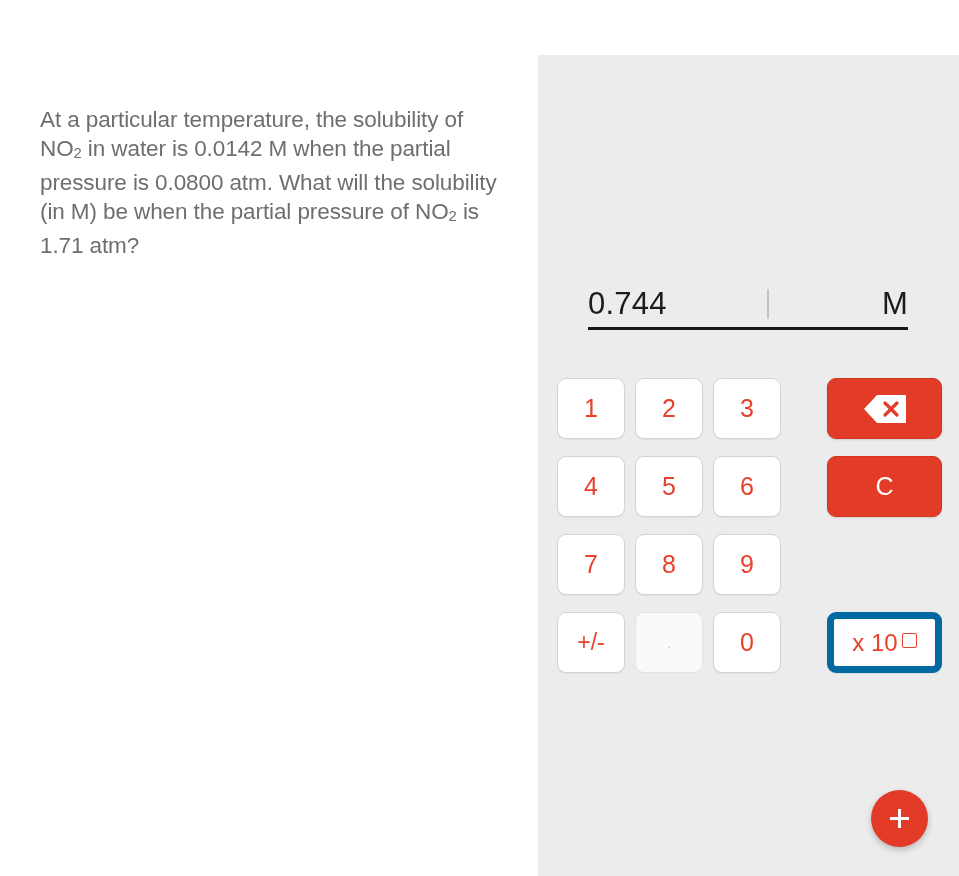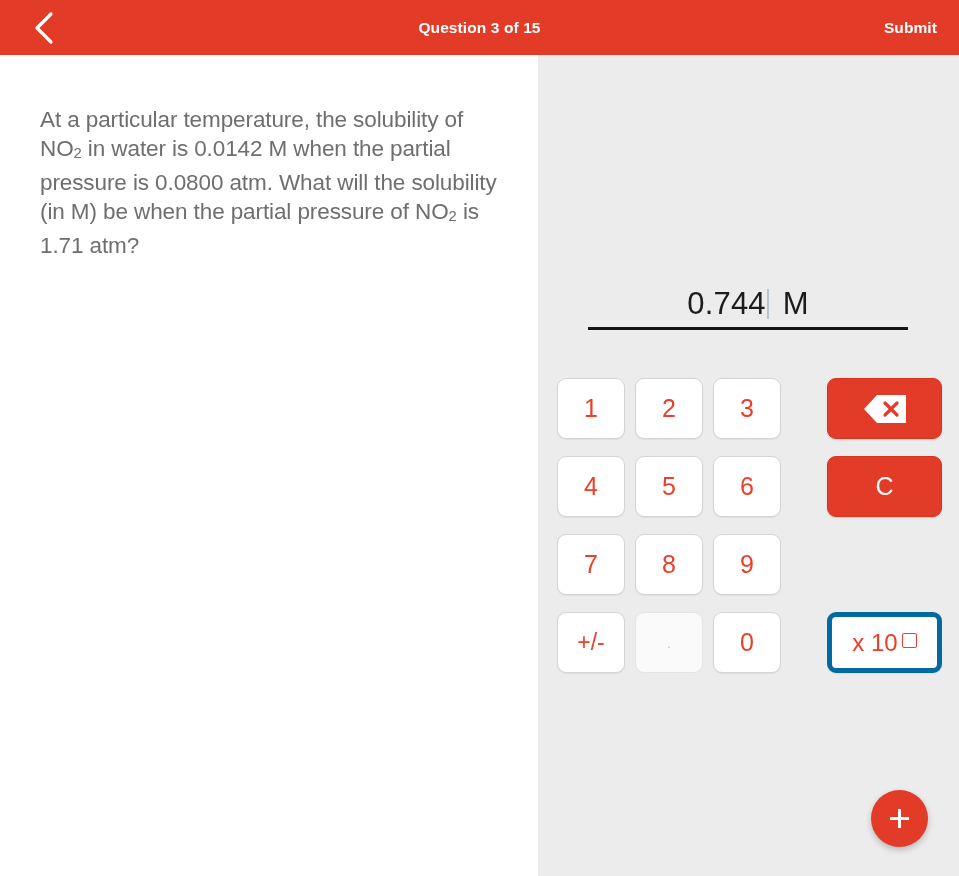--- a/index.html
+++ b/index.html
@@ -110,21 +110,21 @@
   .answer-area {
     position: absolute;
     left: 50px;
     top: 215px;
     width: 320px;
     height: 60px;
     border-bottom: 3px solid #151515;
     box-sizing: border-box;
     display: flex;
     align-items: flex-end;
-    justify-content: center;
+    justify-content: space-between;
     padding-bottom: 4px;
   }
   .answer-value {
     font-size: 31px;
     color: #1c1c1c;
     line-height: 38px;
     letter-spacing: 0.2px;
   }
   .answer-caret {
     display: inline-block;
@@ -192,21 +192,21 @@
   }
   .key-wide.red {
     background: #e23c28;
     border: 1px solid #d2miss;
     border: 1px solid #d23520;
     color: #ffffff;
     box-shadow: 0 1px 2px rgba(0,0,0,0.12);
   }
   .key-wide.white {
     background: #ffffff;
-    border: 5px solid #0369a1;
+    border: 7px solid #0369a1;
     color: #e8402a;
     box-shadow: 0 1px 1px rgba(0,0,0,0.06);
     font-size: 24px;
   }
   .clear-label {
     font-size: 25px;
     color: #ffffff;
   }
   .exp-box {
     display: inline-block;
@@ -256,31 +256,20 @@
   }
   .fab-plus:after {
     top: 8px; left: 0; height: 2.5px; width: 19px;
   }
 </style>
 </head>
 <body>
 
 <div class="app">
 
-  <div class="header">
-    <div class="back-btn">
-      <span>
-        <svg width="22" height="34" viewBox="0 0 22 34" aria-hidden="true">
-          <polyline points="18,3 4,17 18,31" fill="none" stroke="#ffffff" stroke-width="3.2" stroke-linecap="round" stroke-linejoin="round"></polyline>
-        </svg>
-      </span>
-    </div>
-    <div class="header-title">Question 3 of 15</div>
-    <div class="submit-btn">Submit</div>
-  </div>
 
   <div class="left-panel">
     <div class="question-text">
       <span>At a particular temperature, the solubility</span>
       <span>of NO</span><sub>2</sub><span> in water is 0.0142 M when the</span>
       <span>partial pressure is 0.0800 atm. What will</span>
       <span>the solubility (in M) be when the partial</span>
       <span>pressure of NO</span><sub>2</sub><span> is 1.71 atm?</span>
     </div>
   </div>

